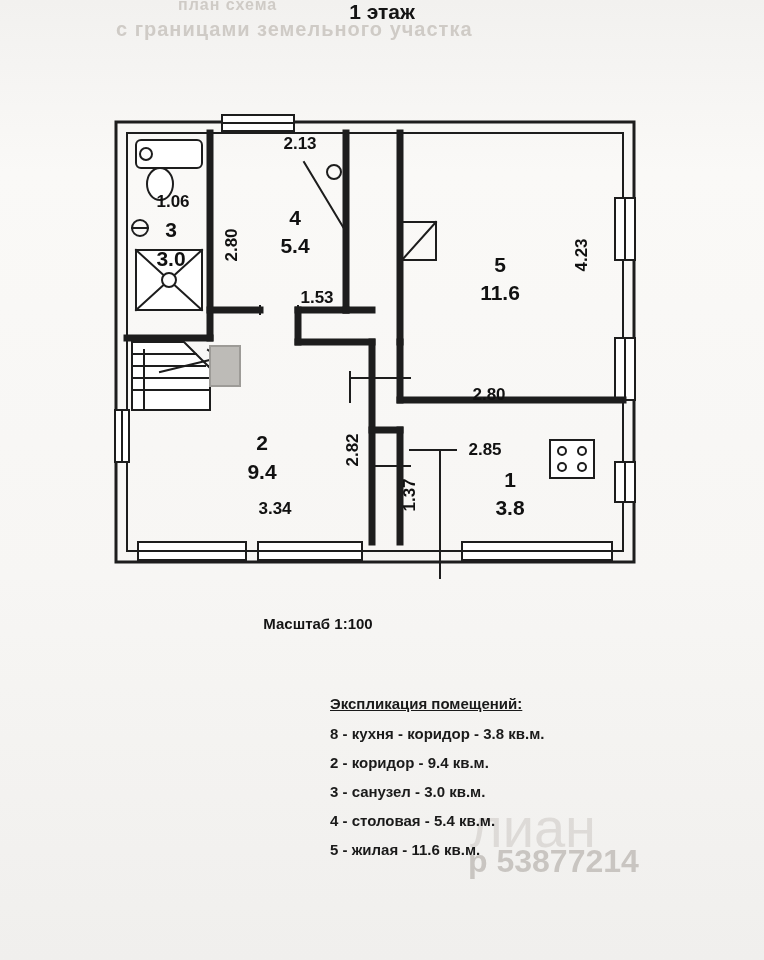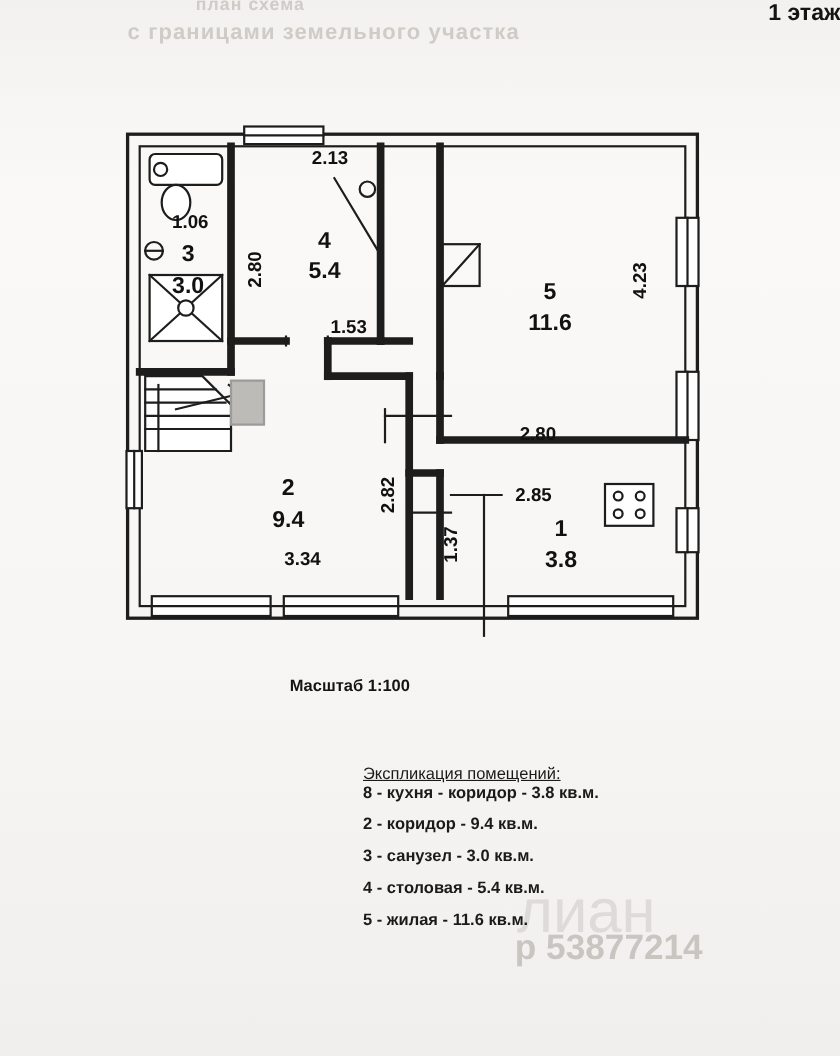--- a/index.html
+++ b/index.html
@@ -32,21 +32,21 @@
     white-space: nowrap;
     user-select: none;
   }
   .bleed-1 { left: 178px; top: -4px; font-size: 16px; }
   .bleed-2 { left: 116px; top: 18px; font-size: 20px; }
 
   .title {
     position: absolute;
     left: 0; top: 0;
     width: 764px;
-    text-align: right;
+    text-align: center;
     font-size: 21px;
     font-weight: bold;
     color: #141414;
   }
 
   
   .wm-etagi {
     position: absolute;
     left: 150px; top: 415px;
     font-size: 86px;
@@ -90,22 +90,23 @@
     color: #141414;
   }
 
   .legend {
     position: absolute;
     left: 330px; top: 695px;
     width: 320px;
   }
   .legend-title {
     font-size: 15px;
-    font-weight: normal;
+    font-weight: bold;
     text-decoration: underline;
+    margin-bottom: 13px;
     white-space: nowrap;
   }
   .legend-item {
     font-size: 15px;
     font-weight: bold;
     margin-bottom: 12px;
     white-space: nowrap;
   }
   .footer-note {
     position: absolute;

